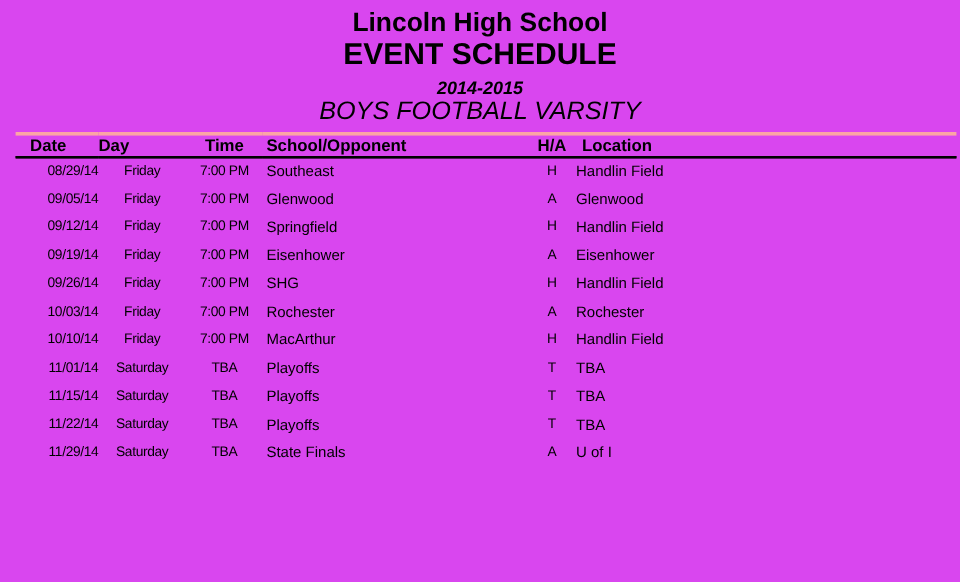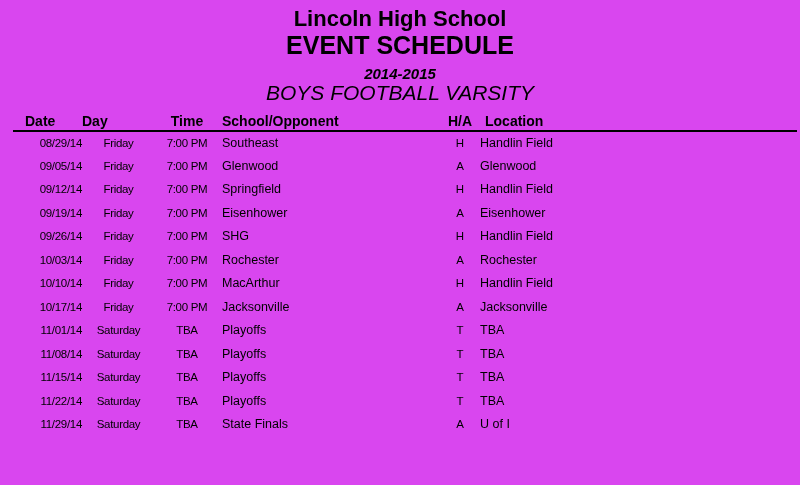--- a/index.html
+++ b/index.html
@@ -48,21 +48,21 @@
     line-height: 1.2;
     font-style: italic;
   }
   table.schedule {
     position: absolute;
     top: 110px;
     left: 13px;
     width: 784px;
     border-collapse: collapse;
     table-layout: fixed;
-    border-top: 3px solid #d946ef;
+    border-top: 3px solid #fca5a5;
   }
   table.schedule col.c-date  { width: 69px; }
   table.schedule col.c-day   { width: 73px; }
   table.schedule col.c-time  { width: 64px; }
   table.schedule col.c-event { width: 221px; }
   table.schedule col.c-ha    { width: 40px; }
   table.schedule col.c-loc   { width: 317px; }
 
   thead tr { height: 19px; }
   thead th {
@@ -173,60 +173,44 @@
       </tr>
       <tr>
         <td class="d-date">10/10/14</td>
         <td class="d-day">Friday</td>
         <td class="d-time">7:00 PM</td>
         <td class="d-event">MacArthur</td>
         <td class="d-ha">H</td>
         <td class="d-loc">Handlin Field</td>
       </tr>
       <tr>
-        <td class="d-date">10/17/14</td>
-        <td class="d-day">Friday</td>
-        <td class="d-time">7:00 PM</td>
-        <td class="d-event">Jacksonville</td>
-        <td class="d-ha">A</td>
-        <td class="d-loc">Jacksonville</td>
-      </tr>
-      <tr>
         <td class="d-date">11/01/14</td>
         <td class="d-day">Saturday</td>
         <td class="d-time">TBA</td>
         <td class="d-event">Playoffs</td>
         <td class="d-ha">T</td>
         <td class="d-loc">TBA</td>
       </tr>
       <tr>
-        <td class="d-date">11/08/14</td>
+        <td class="d-date">11/15/14</td>
         <td class="d-day">Saturday</td>
         <td class="d-time">TBA</td>
         <td class="d-event">Playoffs</td>
         <td class="d-ha">T</td>
         <td class="d-loc">TBA</td>
       </tr>
       <tr>
-        <td class="d-date">11/15/14</td>
+        <td class="d-date">11/22/14</td>
         <td class="d-day">Saturday</td>
         <td class="d-time">TBA</td>
         <td class="d-event">Playoffs</td>
         <td class="d-ha">T</td>
         <td class="d-loc">TBA</td>
       </tr>
       <tr>
-        <td class="d-date">11/22/14</td>
-        <td class="d-day">Saturday</td>
-        <td class="d-time">TBA</td>
-        <td class="d-event">Playoffs</td>
-        <td class="d-ha">T</td>
-        <td class="d-loc">TBA</td>
-      </tr>
-      <tr>
         <td class="d-date">11/29/14</td>
         <td class="d-day">Saturday</td>
         <td class="d-time">TBA</td>
         <td class="d-event">State Finals</td>
         <td class="d-ha">A</td>
         <td class="d-loc">U of I</td>
       </tr>
     </tbody>
   </table>
 </div>

